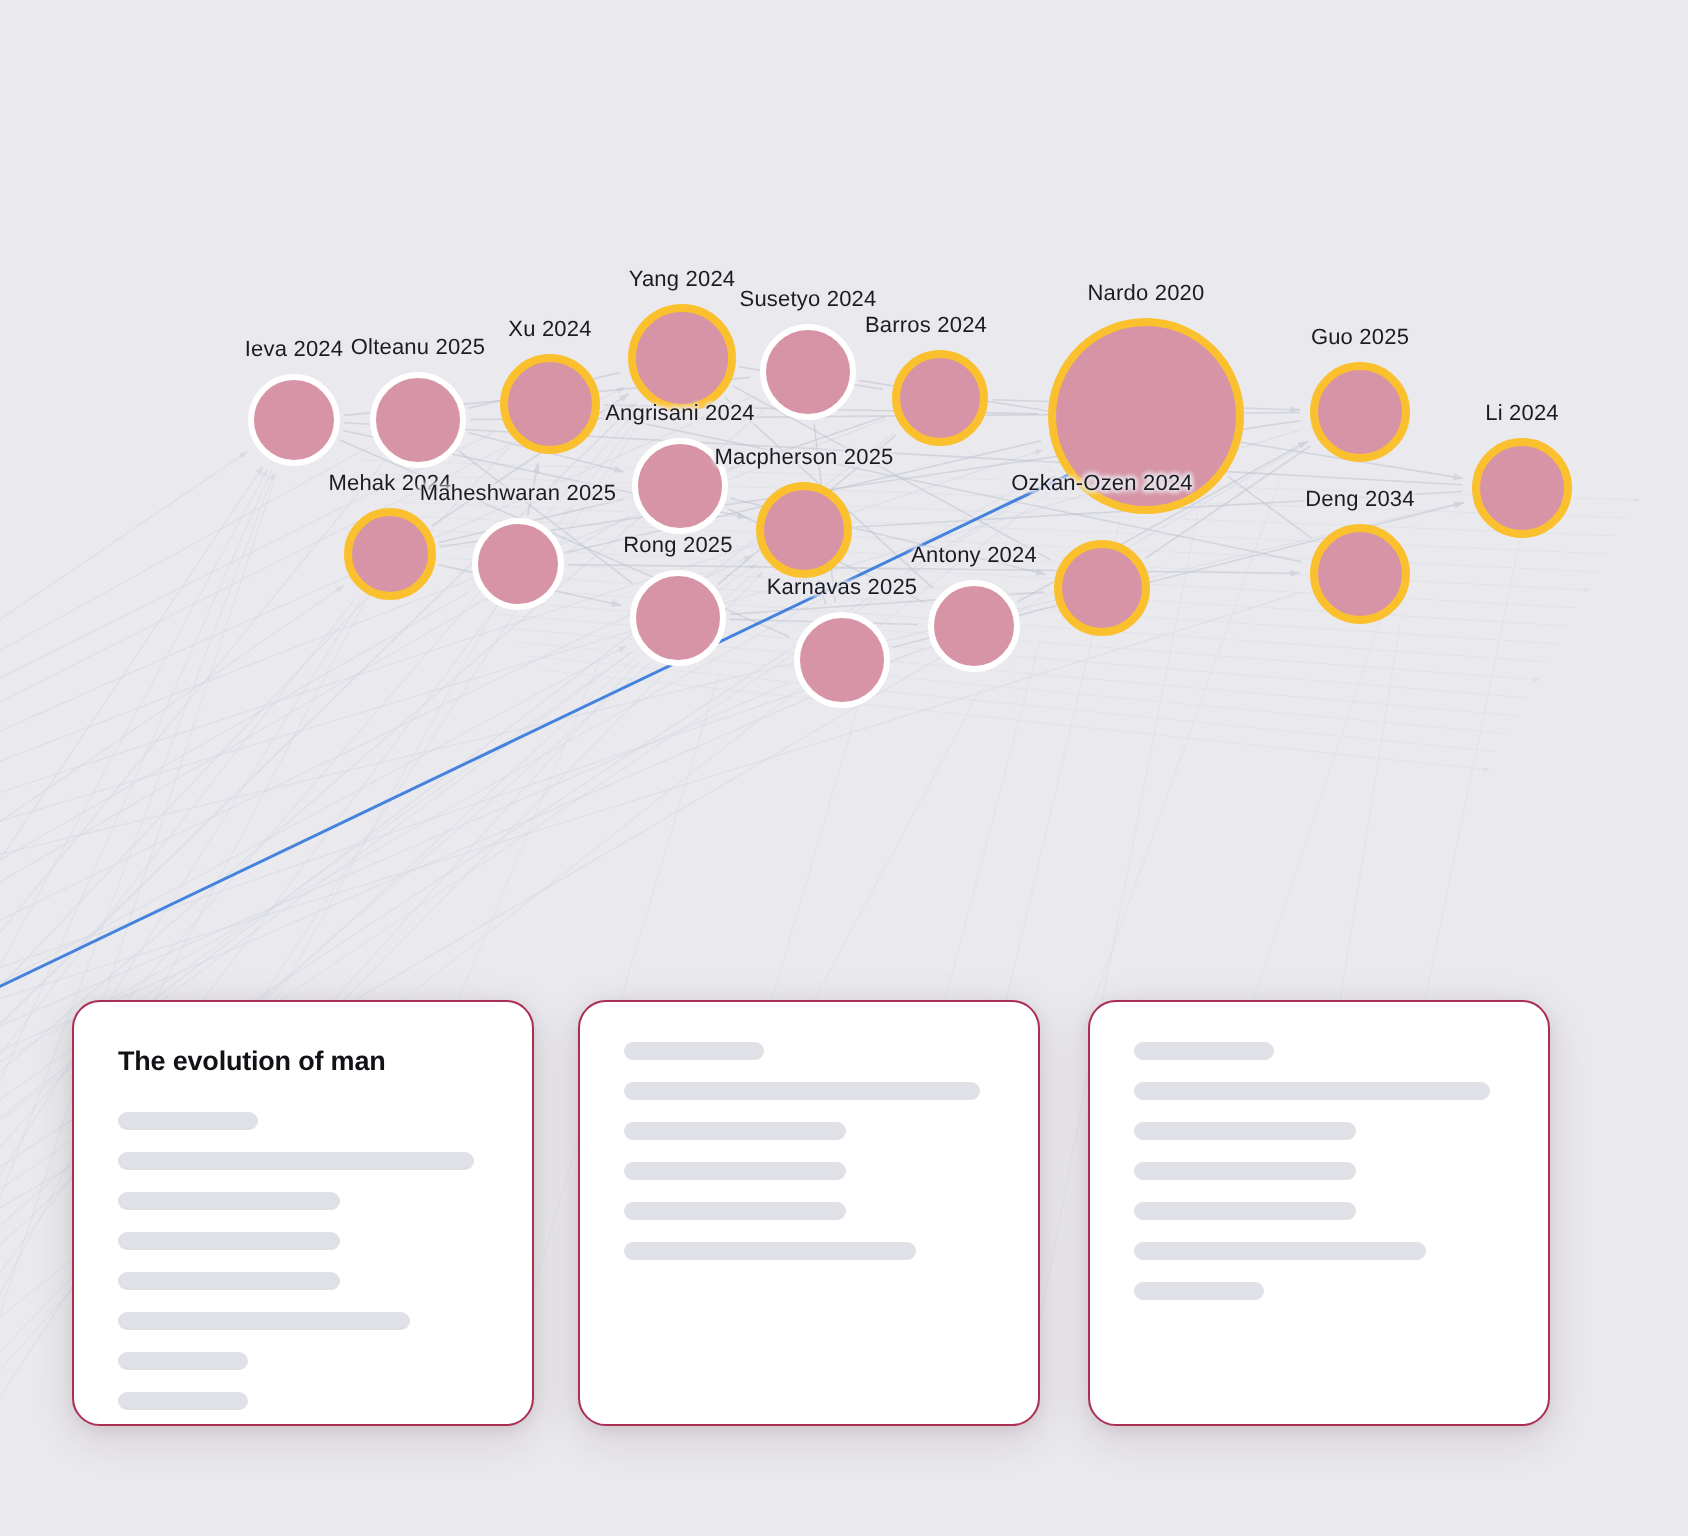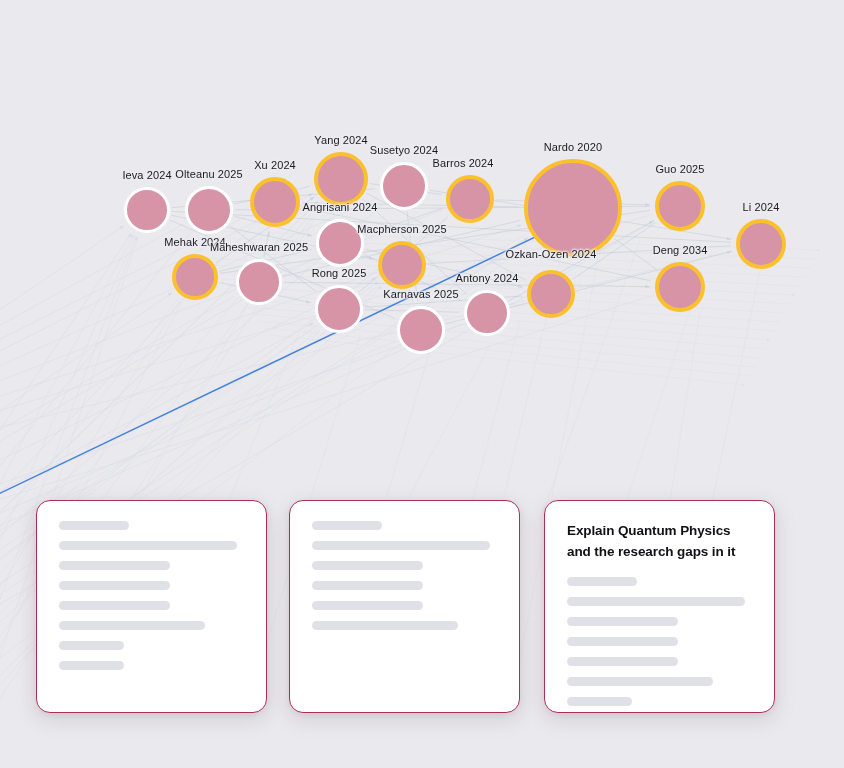--- a/index.html
+++ b/index.html
@@ -241,53 +241,53 @@
       <div class="node-label" style="left: 761px; top: 213px;">Li 2024</div>
       <div class="graph-node ring-gold" title="Li 2024" style="left: 761px; top: 244px; width: 50px; height: 50px;"></div>
       <div class="node-label" style="left: 195px; top: 248px;">Mehak 2024</div>
       <div class="graph-node ring-gold" title="Mehak 2024" style="left: 195px; top: 277px; width: 46px; height: 46px;"></div>
       <div class="node-label" style="left: 259px; top: 253px;">Maheshwaran 2025</div>
       <div class="graph-node ring-white" title="Maheshwaran 2025" style="left: 259px; top: 282px; width: 46px; height: 46px;"></div>
       <div class="node-label" style="left: 340px; top: 213px; text-align: right;">Angrisani 2024</div>
       <div class="graph-node ring-white" title="Angrisani 2024" style="left: 340px; top: 243px; width: 48px; height: 48px;"></div>
       <div class="node-label" style="left: 402px; top: 235px;">Macpherson 2025</div>
       <div class="graph-node ring-gold" title="Macpherson 2025" style="left: 402px; top: 265px; width: 48px; height: 48px;"></div>
-      <div class="node-label" style="left: 551px; top: 260px;">Ozkan-Ozen 2024</div>
+      <div class="node-label" style="left: 551px; top: 248px;">Ozkan-Ozen 2024</div>
       <div class="graph-node ring-gold" title="Ozkan-Ozen 2024" style="left: 551px; top: 294px; width: 48px; height: 48px;"></div>
       <div class="node-label" style="left: 680px; top: 256px;">Deng 2034</div>
       <div class="graph-node ring-gold" title="Deng 2025" style="left: 680px; top: 287px; width: 50px; height: 50px;"></div>
       <div class="node-label" style="left: 339px; top: 279px;">Rong 2025</div>
       <div class="graph-node ring-white" title="Rong 2025" style="left: 339px; top: 309px; width: 48px; height: 48px;"></div>
       <div class="node-label" style="left: 421px; top: 300px;">Karnavas 2025</div>
       <div class="graph-node ring-white" title="Karnavas 2025" style="left: 421px; top: 330px; width: 48px; height: 48px;"></div>
       <div class="node-label" style="left: 487px; top: 284px;">Antony 2024</div>
       <div class="graph-node ring-white" title="Antony 2024" style="left: 487px; top: 313px; width: 46px; height: 46px;"></div>
     </div>
 
   <div id="cards-layer">
       <div class="prompt-card" style="left: 36px; width: 231px;">
+        <div class="card-title">The evolution of man</div>
         <div class="skel-line" style="width: 38%;"></div>
         <div class="skel-line" style="width: 96%;"></div>
         <div class="skel-line" style="width: 60%;"></div>
         <div class="skel-line" style="width: 60%;"></div>
         <div class="skel-line" style="width: 60%;"></div>
         <div class="skel-line" style="width: 79%;"></div>
         <div class="skel-line" style="width: 35%;"></div>
         <div class="skel-line" style="width: 35%;"></div>
       </div>
       <div class="prompt-card" style="left: 289px; width: 231px;">
         <div class="skel-line" style="width: 38%;"></div>
         <div class="skel-line" style="width: 96%;"></div>
         <div class="skel-line" style="width: 60%;"></div>
         <div class="skel-line" style="width: 60%;"></div>
         <div class="skel-line" style="width: 60%;"></div>
         <div class="skel-line" style="width: 79%;"></div>
       </div>
       <div class="prompt-card" style="left: 544px; width: 231px;">
-        <div class="card-title">Explain Quantum Physics and the research gaps in it</div>
         <div class="skel-line" style="width: 38%;"></div>
         <div class="skel-line" style="width: 96%;"></div>
         <div class="skel-line" style="width: 60%;"></div>
         <div class="skel-line" style="width: 60%;"></div>
         <div class="skel-line" style="width: 60%;"></div>
         <div class="skel-line" style="width: 79%;"></div>
         <div class="skel-line" style="width: 35%;"></div>
       </div>
     </div>
 

